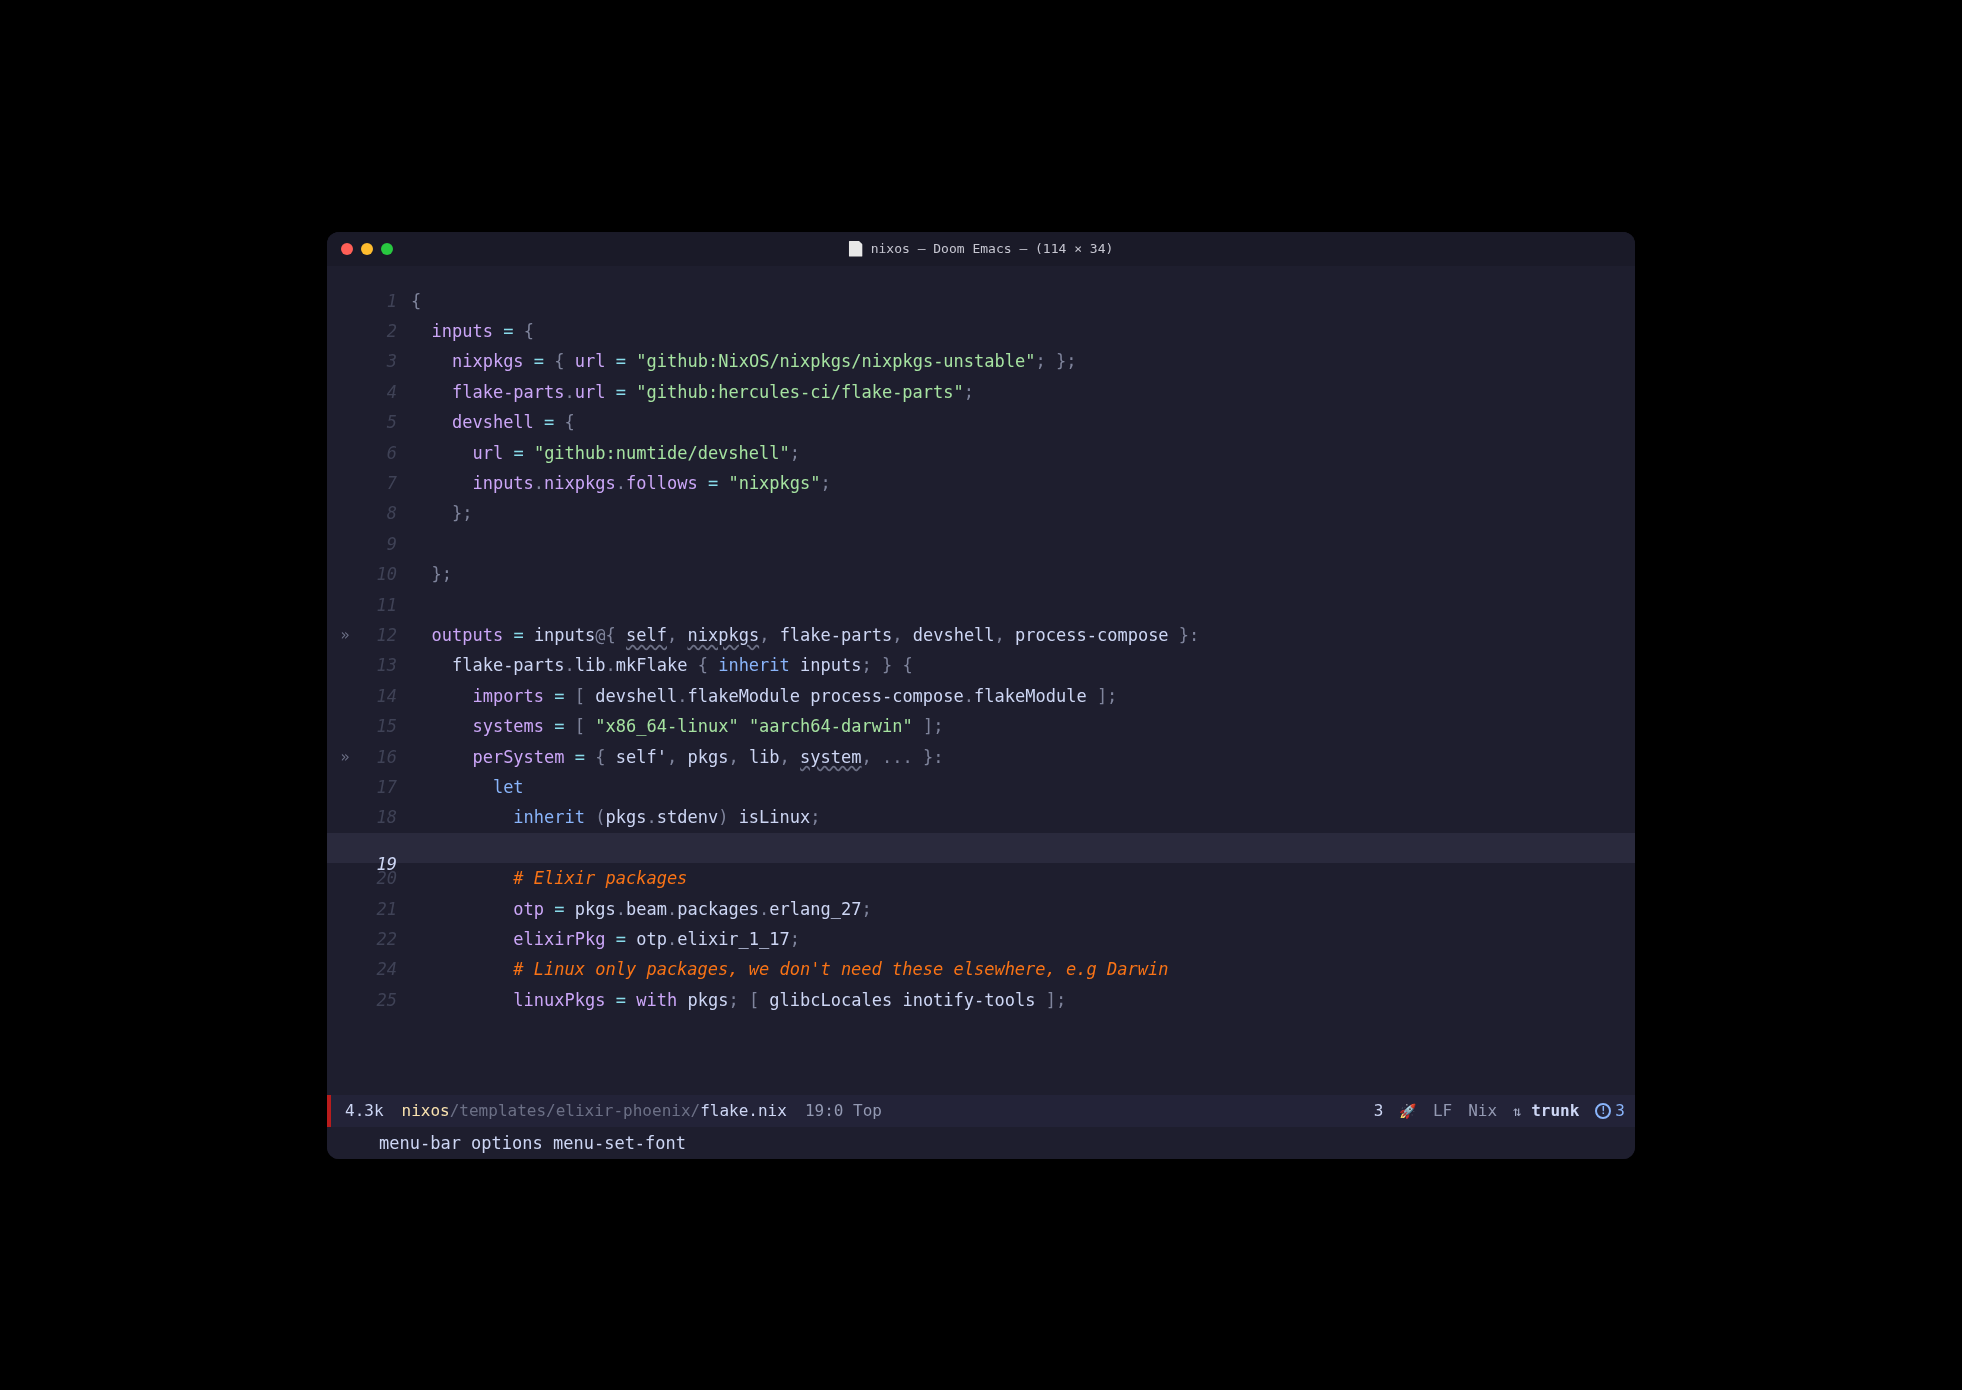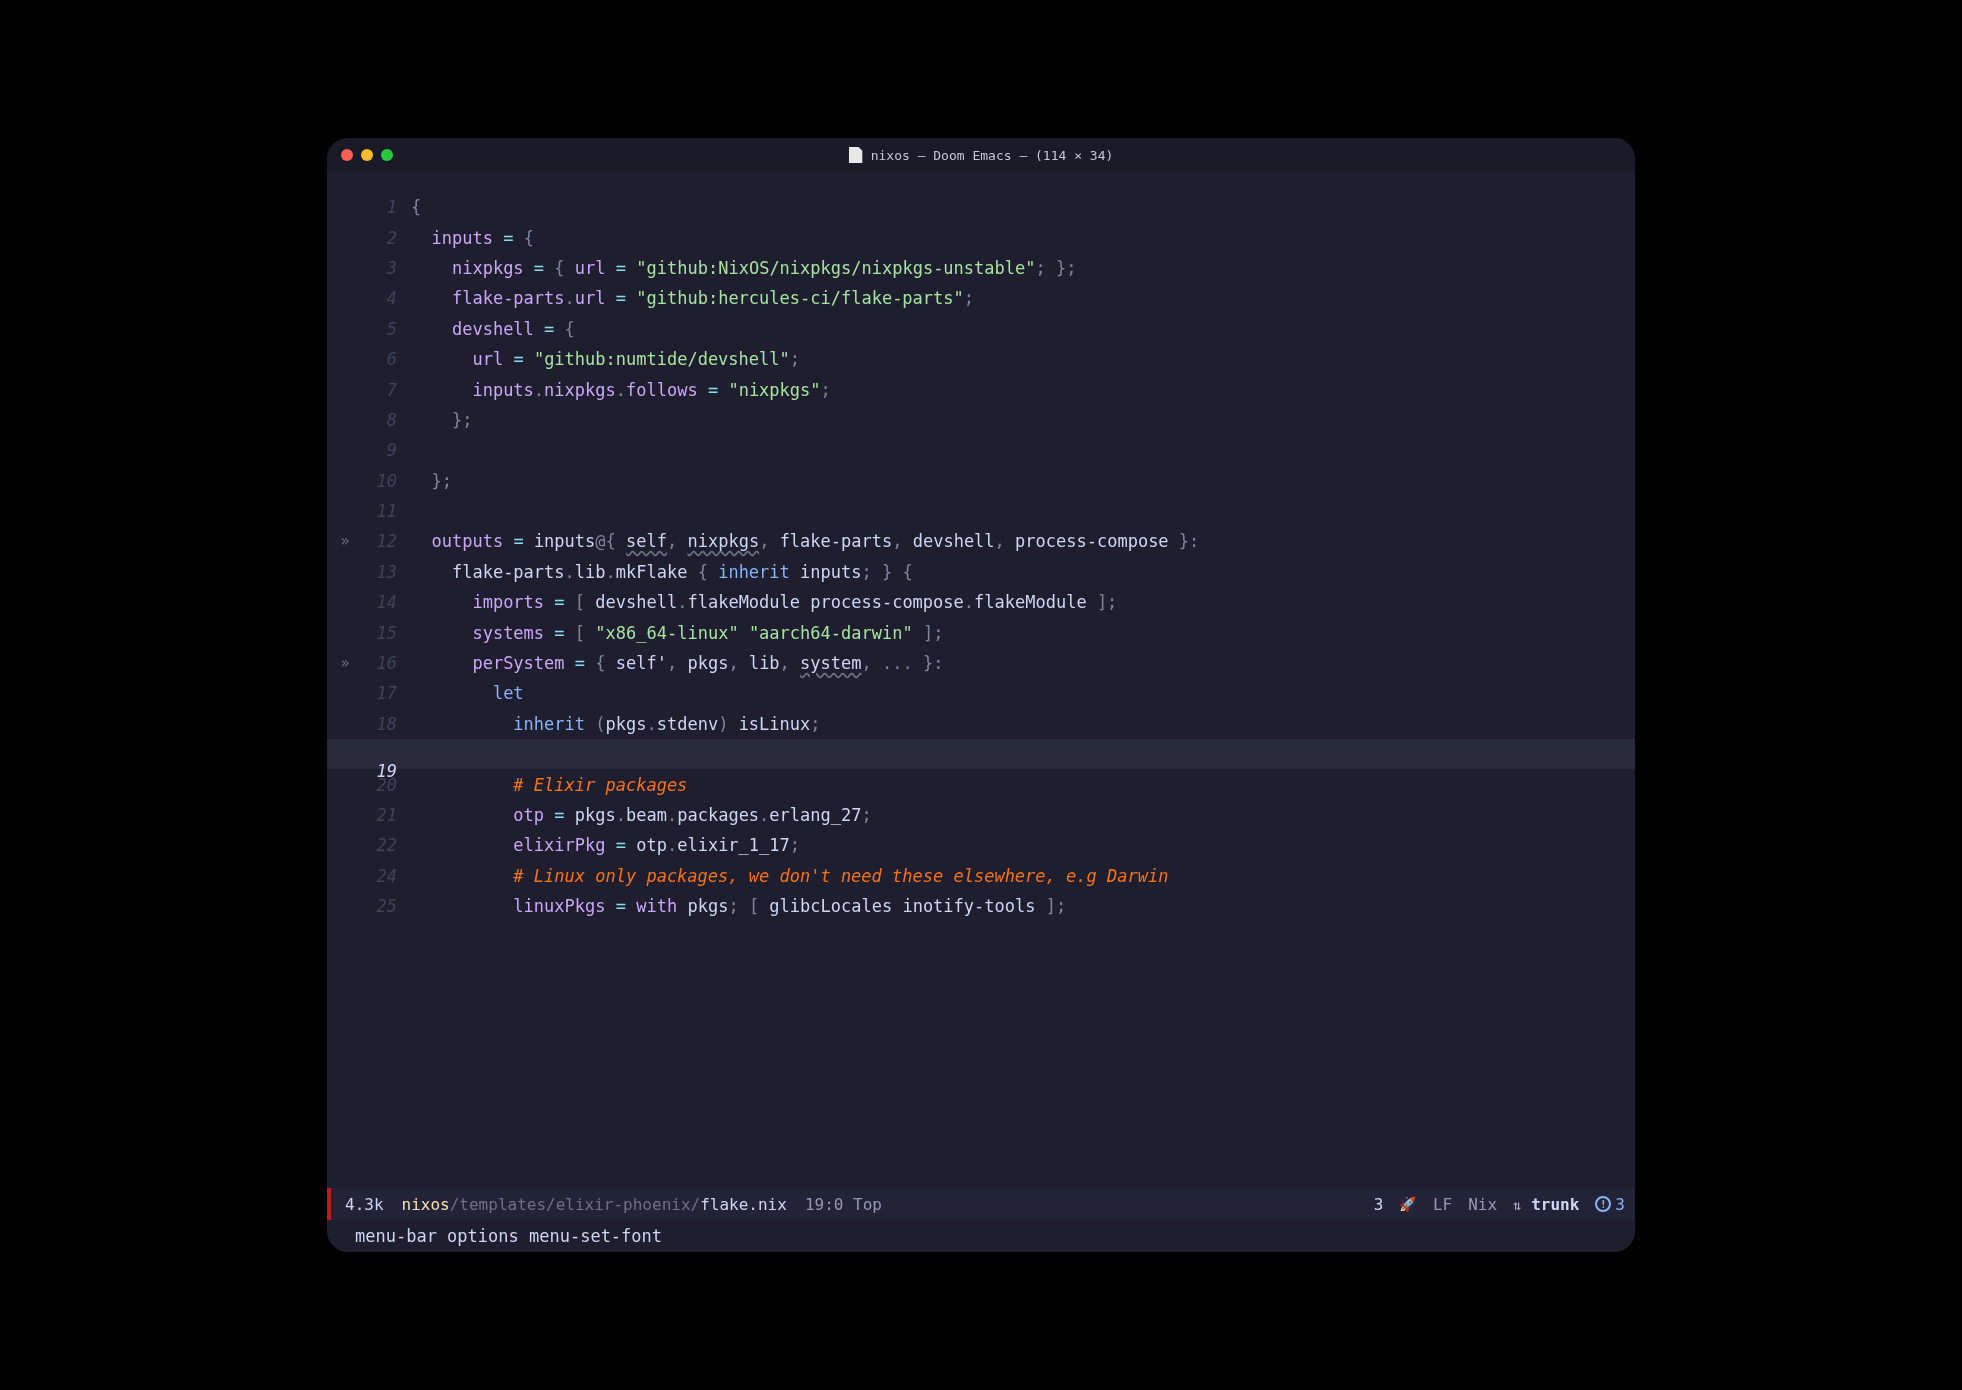--- a/index.html
+++ b/index.html
@@ -6,23 +6,23 @@
     body {
       background: #000;
       display: flex;
       justify-content: center;
       align-items: center;
       min-height: 100vh;
       font-family: 'Menlo', 'Monaco', 'Consolas', monospace;
     }
     .window {
       width: 1308px;
-      height: 1114px;
+      height: 927px;
       background: #1e1e2e;
-      border-radius: 21px;
+      border-radius: 12px;
       overflow: hidden;
       display: flex;
       flex-direction: column;
       box-shadow: 0 20px 60px rgba(0,0,0,0.5);
     }
     .titlebar {
       height: 34px;
       background: #1a1a28;
       display: flex;
       align-items: center;
@@ -151,21 +151,21 @@
     .modeline .diag-warn-icon { 
       width: 16px; height: 16px; border-radius: 50%; 
       border: 2px solid #89b4fa; 
       display: inline-flex; align-items: center; justify-content: center;
       color: #89b4fa; font-size: 11px; font-weight: bold;
     }
     .modeline .diag-num { color: #89b4fa; }
 
     .minibuffer {
       height: 32px;
-      padding-left: 28px;
+      padding-left: 52px;
       display: flex;
       align-items: center;
       font-size: 17px;
       color: #cdd6f4;
       background: #1e1e2e;
       flex-shrink: 0;
     }
   </style>
 </head>
 <body>

